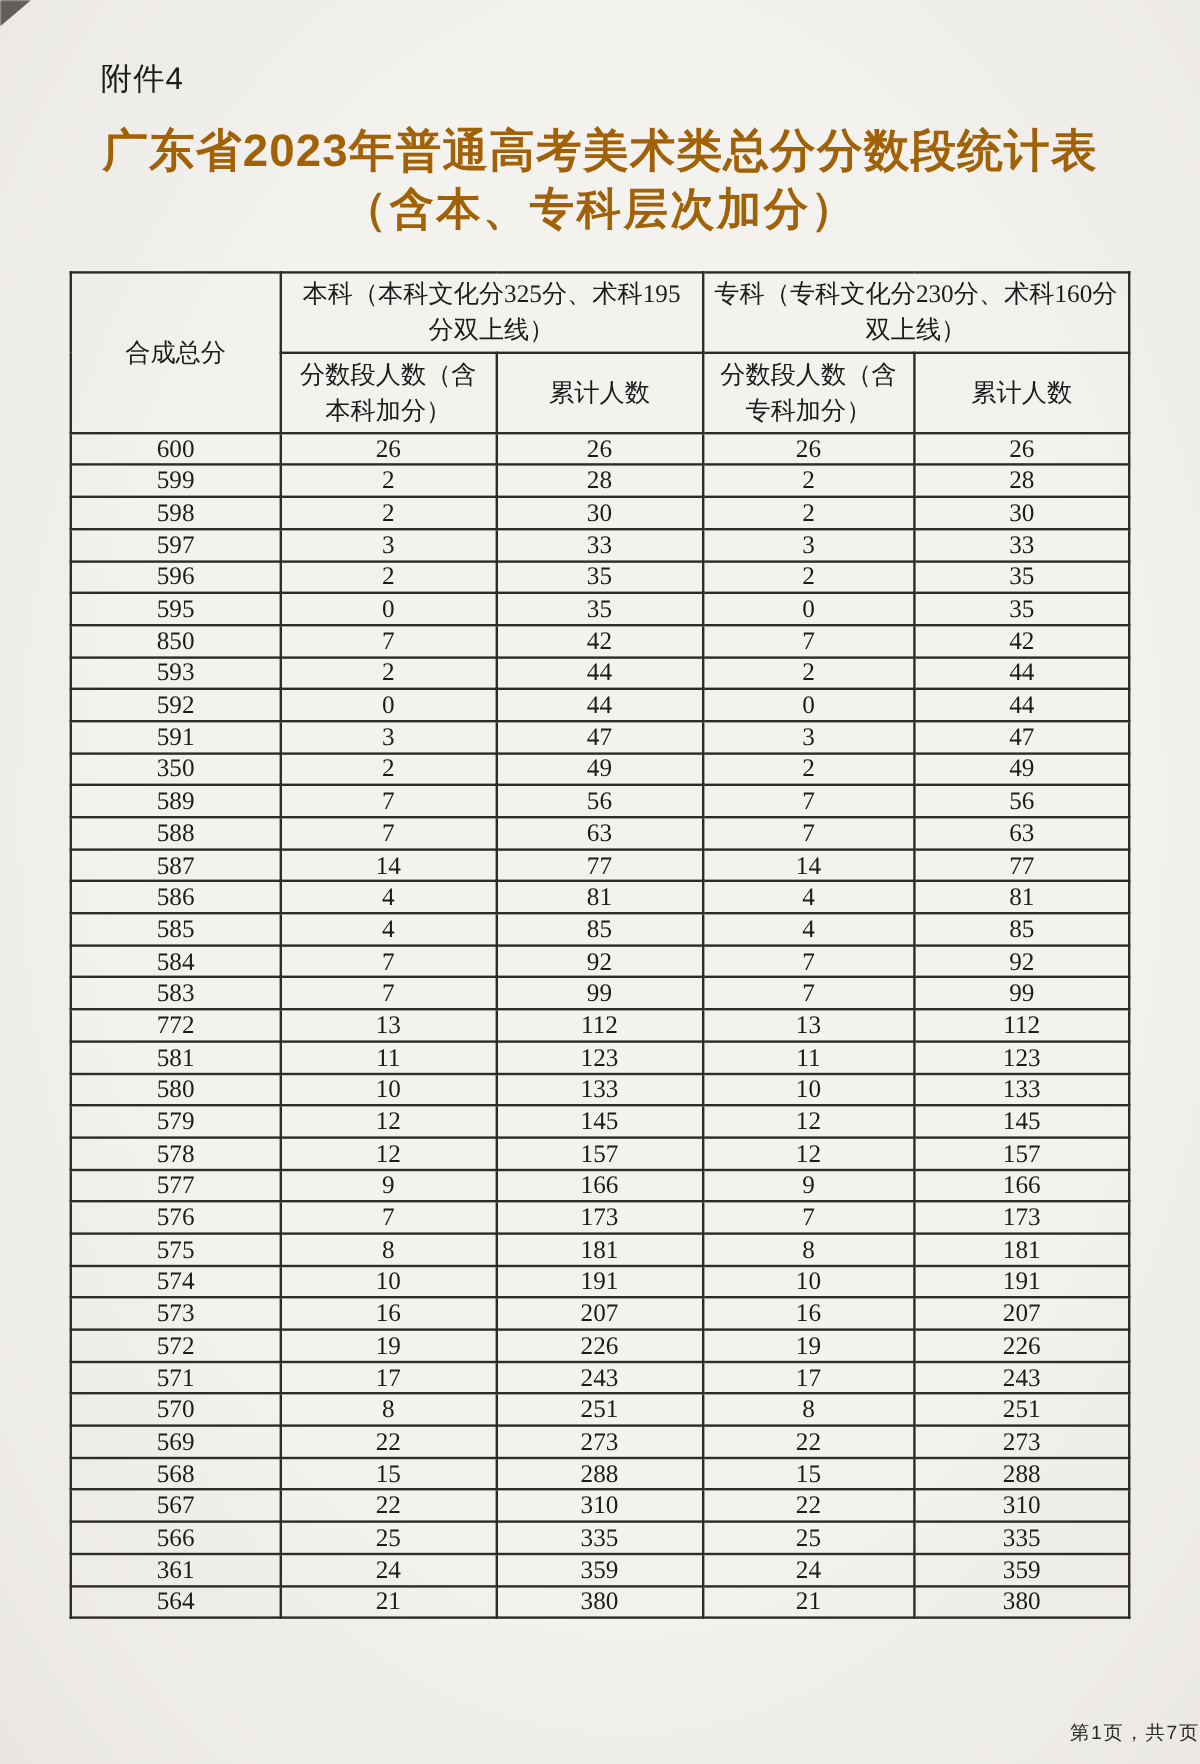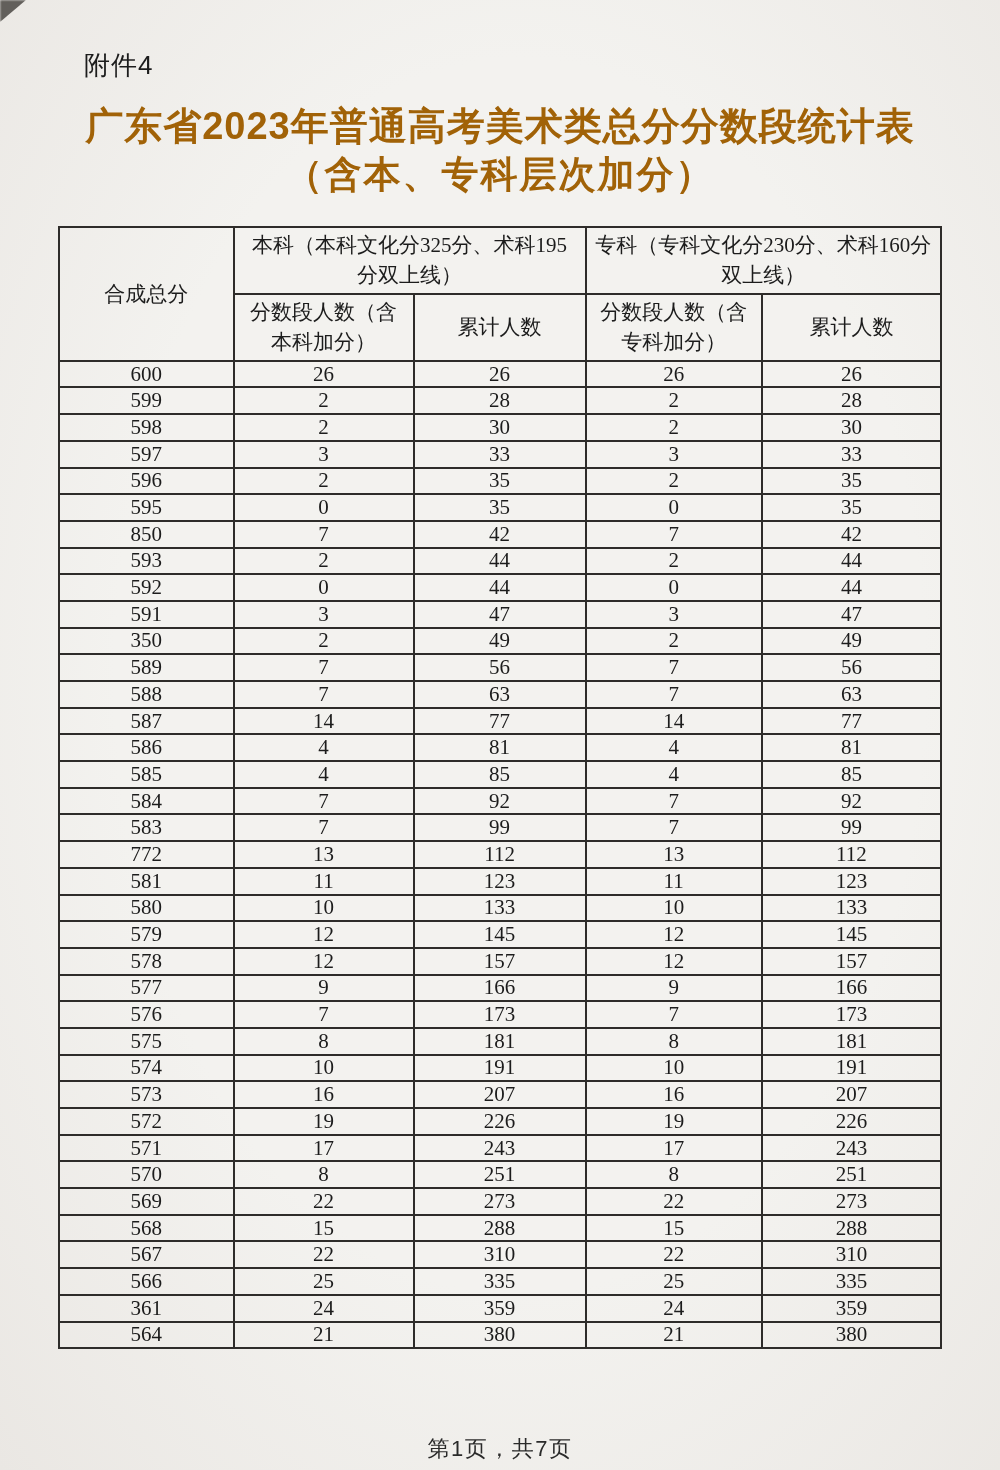--- a/index.html
+++ b/index.html
@@ -104,22 +104,22 @@
     font-size: 21px;
     font-family: "Liberation Serif", "DejaVu Serif", serif;
     line-height: 1;
   }
 
   .page-footer {
     position: absolute;
     top: 1434px;
     left: 0;
     width: 100%;
-    text-align: center;
-    font-size: 22px;
+    text-align: right;
+    font-size: 16px;
     letter-spacing: 1.5px;
     font-family: "Liberation Sans", "DejaVu Sans", sans-serif;
     color: #2a2a2a;
   }
 </style>
 </head>
 <body>
 
 <div class="sheet">
 

